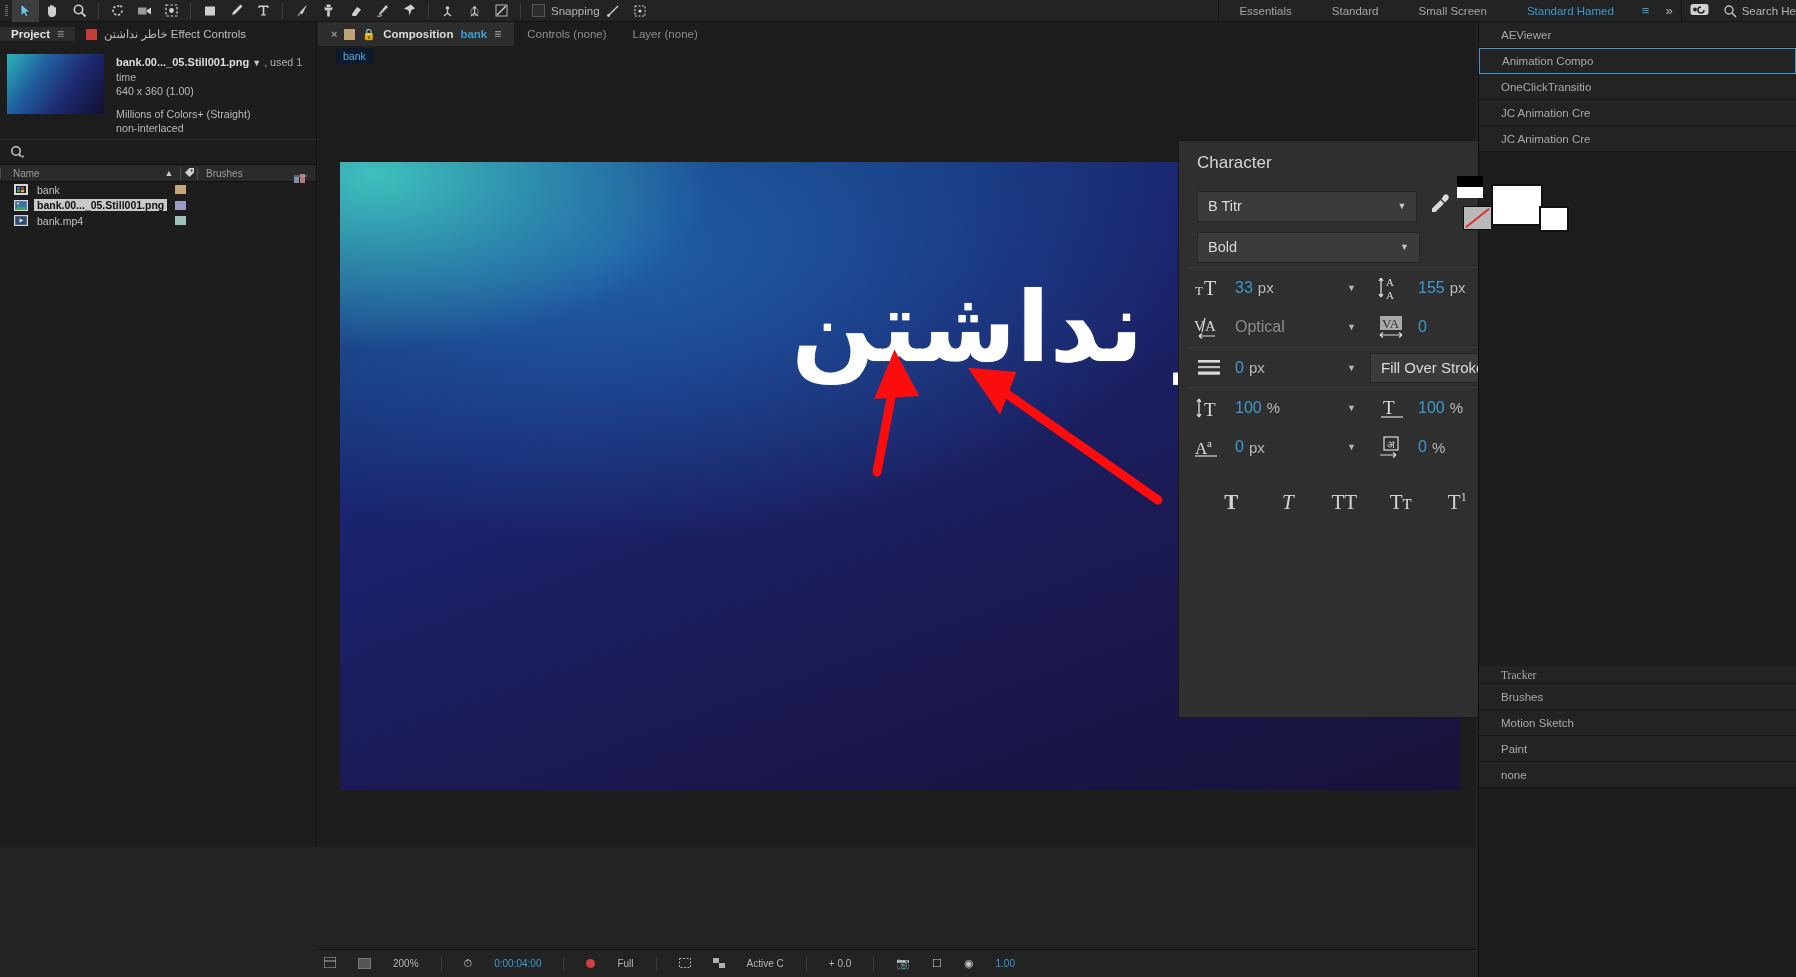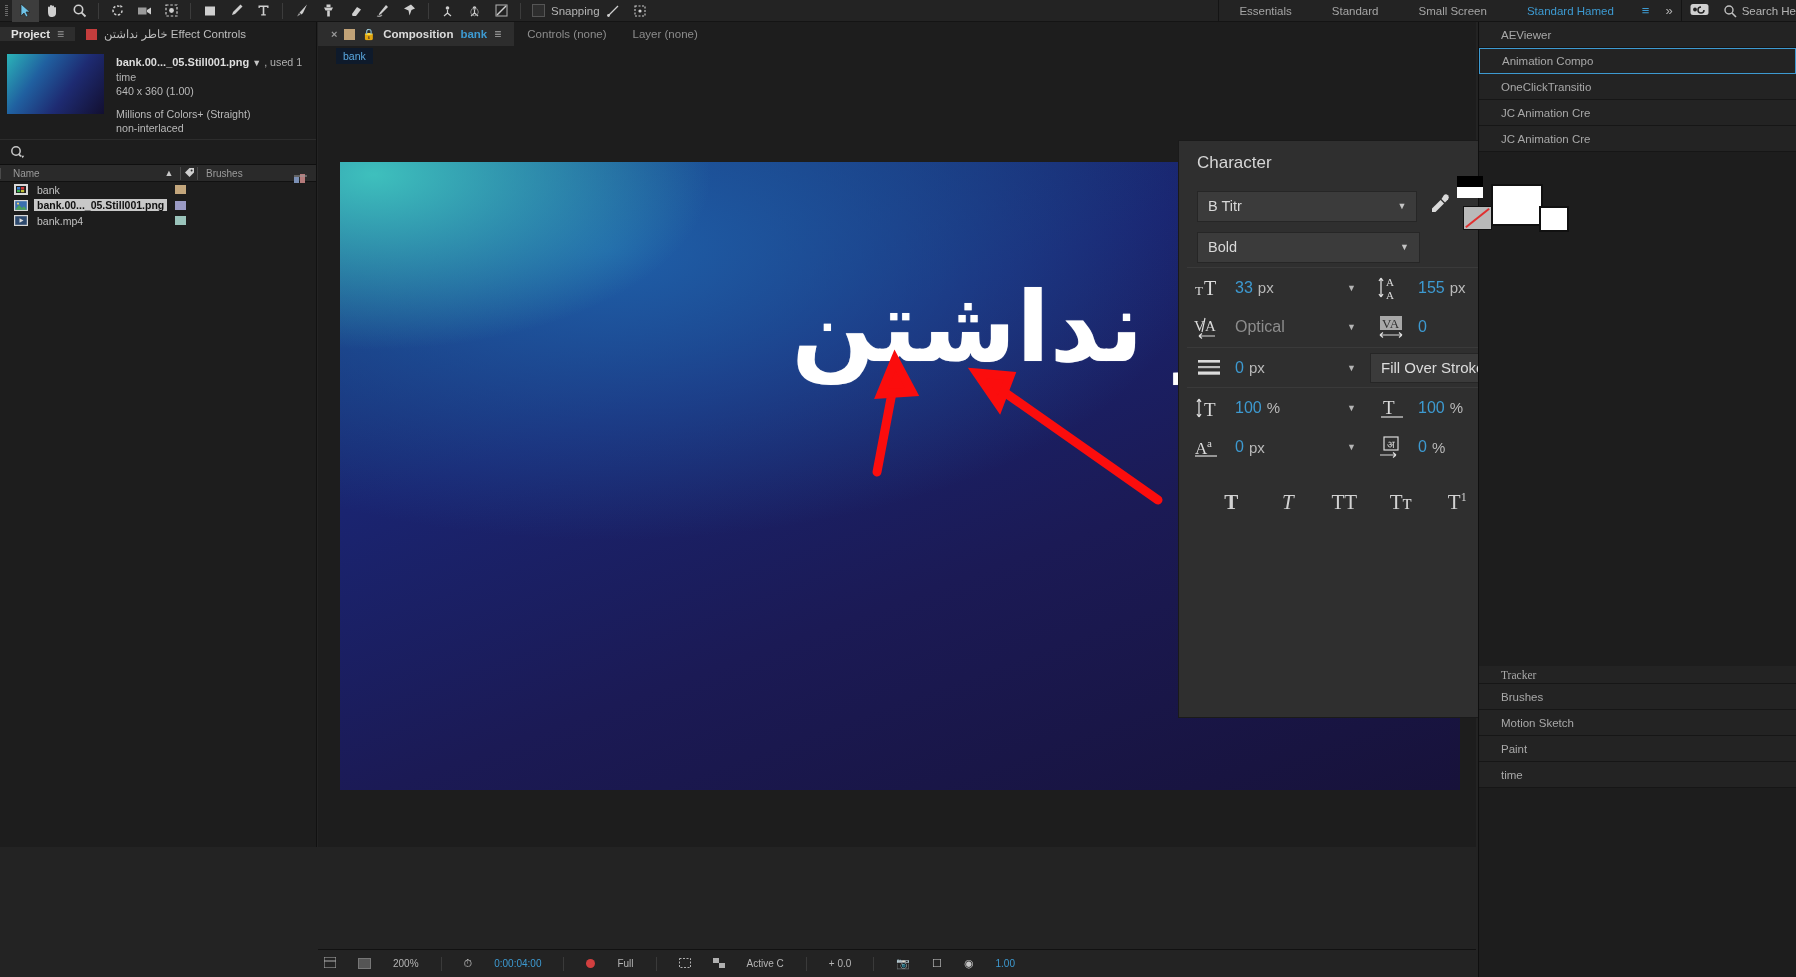--- a/index.html
+++ b/index.html
@@ -703,21 +703,21 @@
     <div class="dock-item">AEViewer</div>
     <div class="dock-item active">Animation Compo</div>
     <div class="dock-item">OneClickTransitio</div>
     <div class="dock-item">JC Animation Cre</div>
     <div class="dock-item">JC Animation Cre</div>
     <div class="dock-gap"></div>
     <div class="dock-item" style="height:18px;overflow:hidden;font-family:Liberation Serif, serif;">Tracker</div>
     <div class="dock-item">Brushes</div>
     <div class="dock-item">Motion Sketch</div>
     <div class="dock-item">Paint</div>
-    <div class="dock-item">time</div>
+    <div class="dock-item">none</div>
   </div>
 
   <div class="bottom-bar">
     <span class="bb-ic">
       <svg width="12" height="11" viewBox="0 0 12 11">
           <rect x="0" y="0" width="12" height="11" fill="none" stroke="#b0b0b0" stroke-width="1"></rect>
           <line x1="0" y1="4" x2="12" y2="4" stroke="#b0b0b0"></line>
         </svg>
     </span>
     <span class="bb-box"></span>

